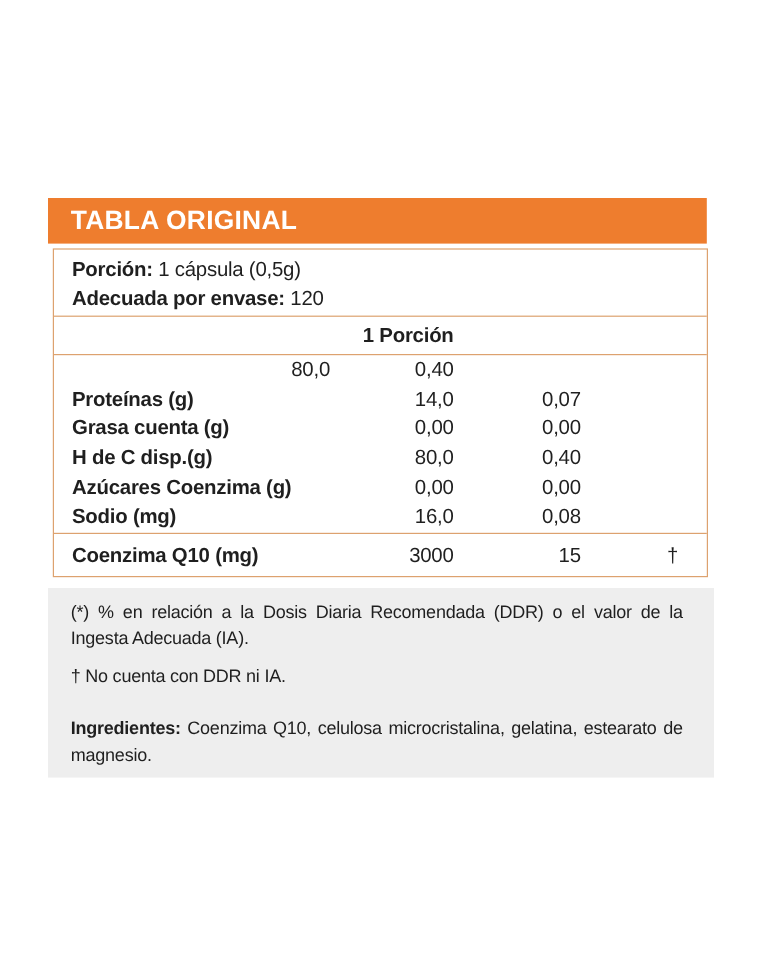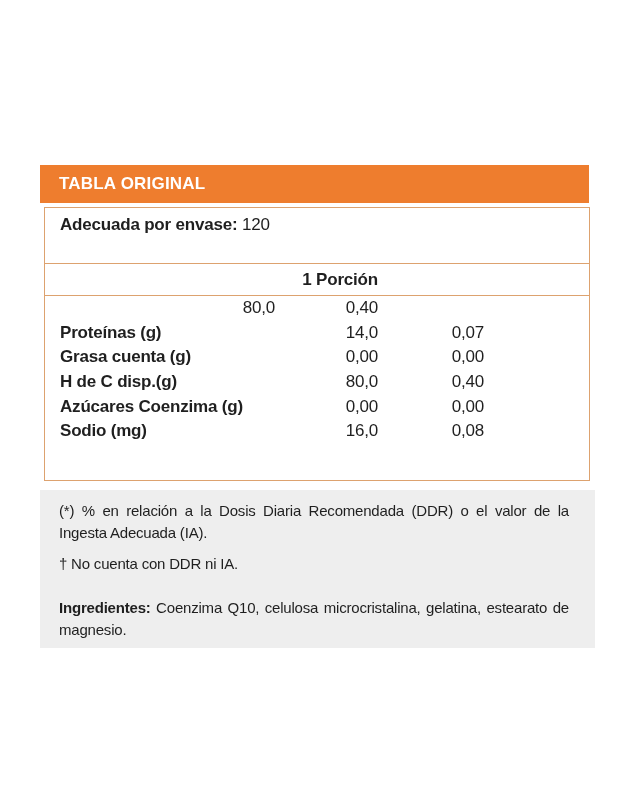--- a/index.html
+++ b/index.html
@@ -20,21 +20,21 @@
     left: 40px; top: 165px;
     width: 549px; height: 38px;
     background: #ee7d2e;
     display: flex;
     align-items: center;
     padding-left: 19px;
   }
   .title-bar .title-text {
     color: #ffffff;
     font-weight: 700;
-    font-size: 17px;
+    font-size: 22px;
     letter-spacing: 0.2px;
   }
 
   
   .table-box {
     position: absolute;
     left: 44px; top: 207px;
     width: 546px; height: 274px;
     background: #ffffff;
     border: 1px solid #dda26f;
@@ -98,20 +98,24 @@
 <div class="sheet">
 
   <div class="title-bar">
     <span class="title-text">TABLA ORIGINAL</span>
   </div>
 
   <div class="table-box">
 
     <div class="serving-info">
       <div>
+        <span class="lbl">Porción:</span>
+        <span>1 cápsula (0,5g)</span>
+      </div>
+      <div>
         <span class="lbl">Adecuada por envase:</span>
         <span>120</span>
       </div>
     </div>
 
     <div class="grid-row col-header-row">
       <div class="cell-label"></div>
       <div class="cell-num">1 Porción</div>
       <div></div>
     </div>
@@ -147,20 +151,26 @@
         <div></div>
       </div>
       <div class="grid-row data-row">
         <div class="cell-label">Sodio (mg)</div>
         <div class="cell-num">16,0</div>
         <div class="cell-num">0,08</div>
         <div></div>
       </div>
     </div>
 
+    <div class="grid-row highlight-row">
+      <div class="cell-label">Coenzima Q10 (mg)</div>
+      <div class="cell-num">3000</div>
+      <div class="cell-num">15</div>
+      <div class="cell-dagger">†</div>
+    </div>
 
   </div>
 
   <div class="footer-box">
     <p class="note-ddr">(*) % en relación a la Dosis Diaria Recomendada (DDR) o el valor de la Ingesta Adecuada (IA).</p>
     <p class="note-dagger">† No cuenta con DDR ni IA.</p>
     <p class="ingredients">
       <span class="lbl">Ingredientes:</span>
       <span>Coenzima Q10, celulosa microcristalina, gelatina, estearato de magnesio.</span>
     </p>

